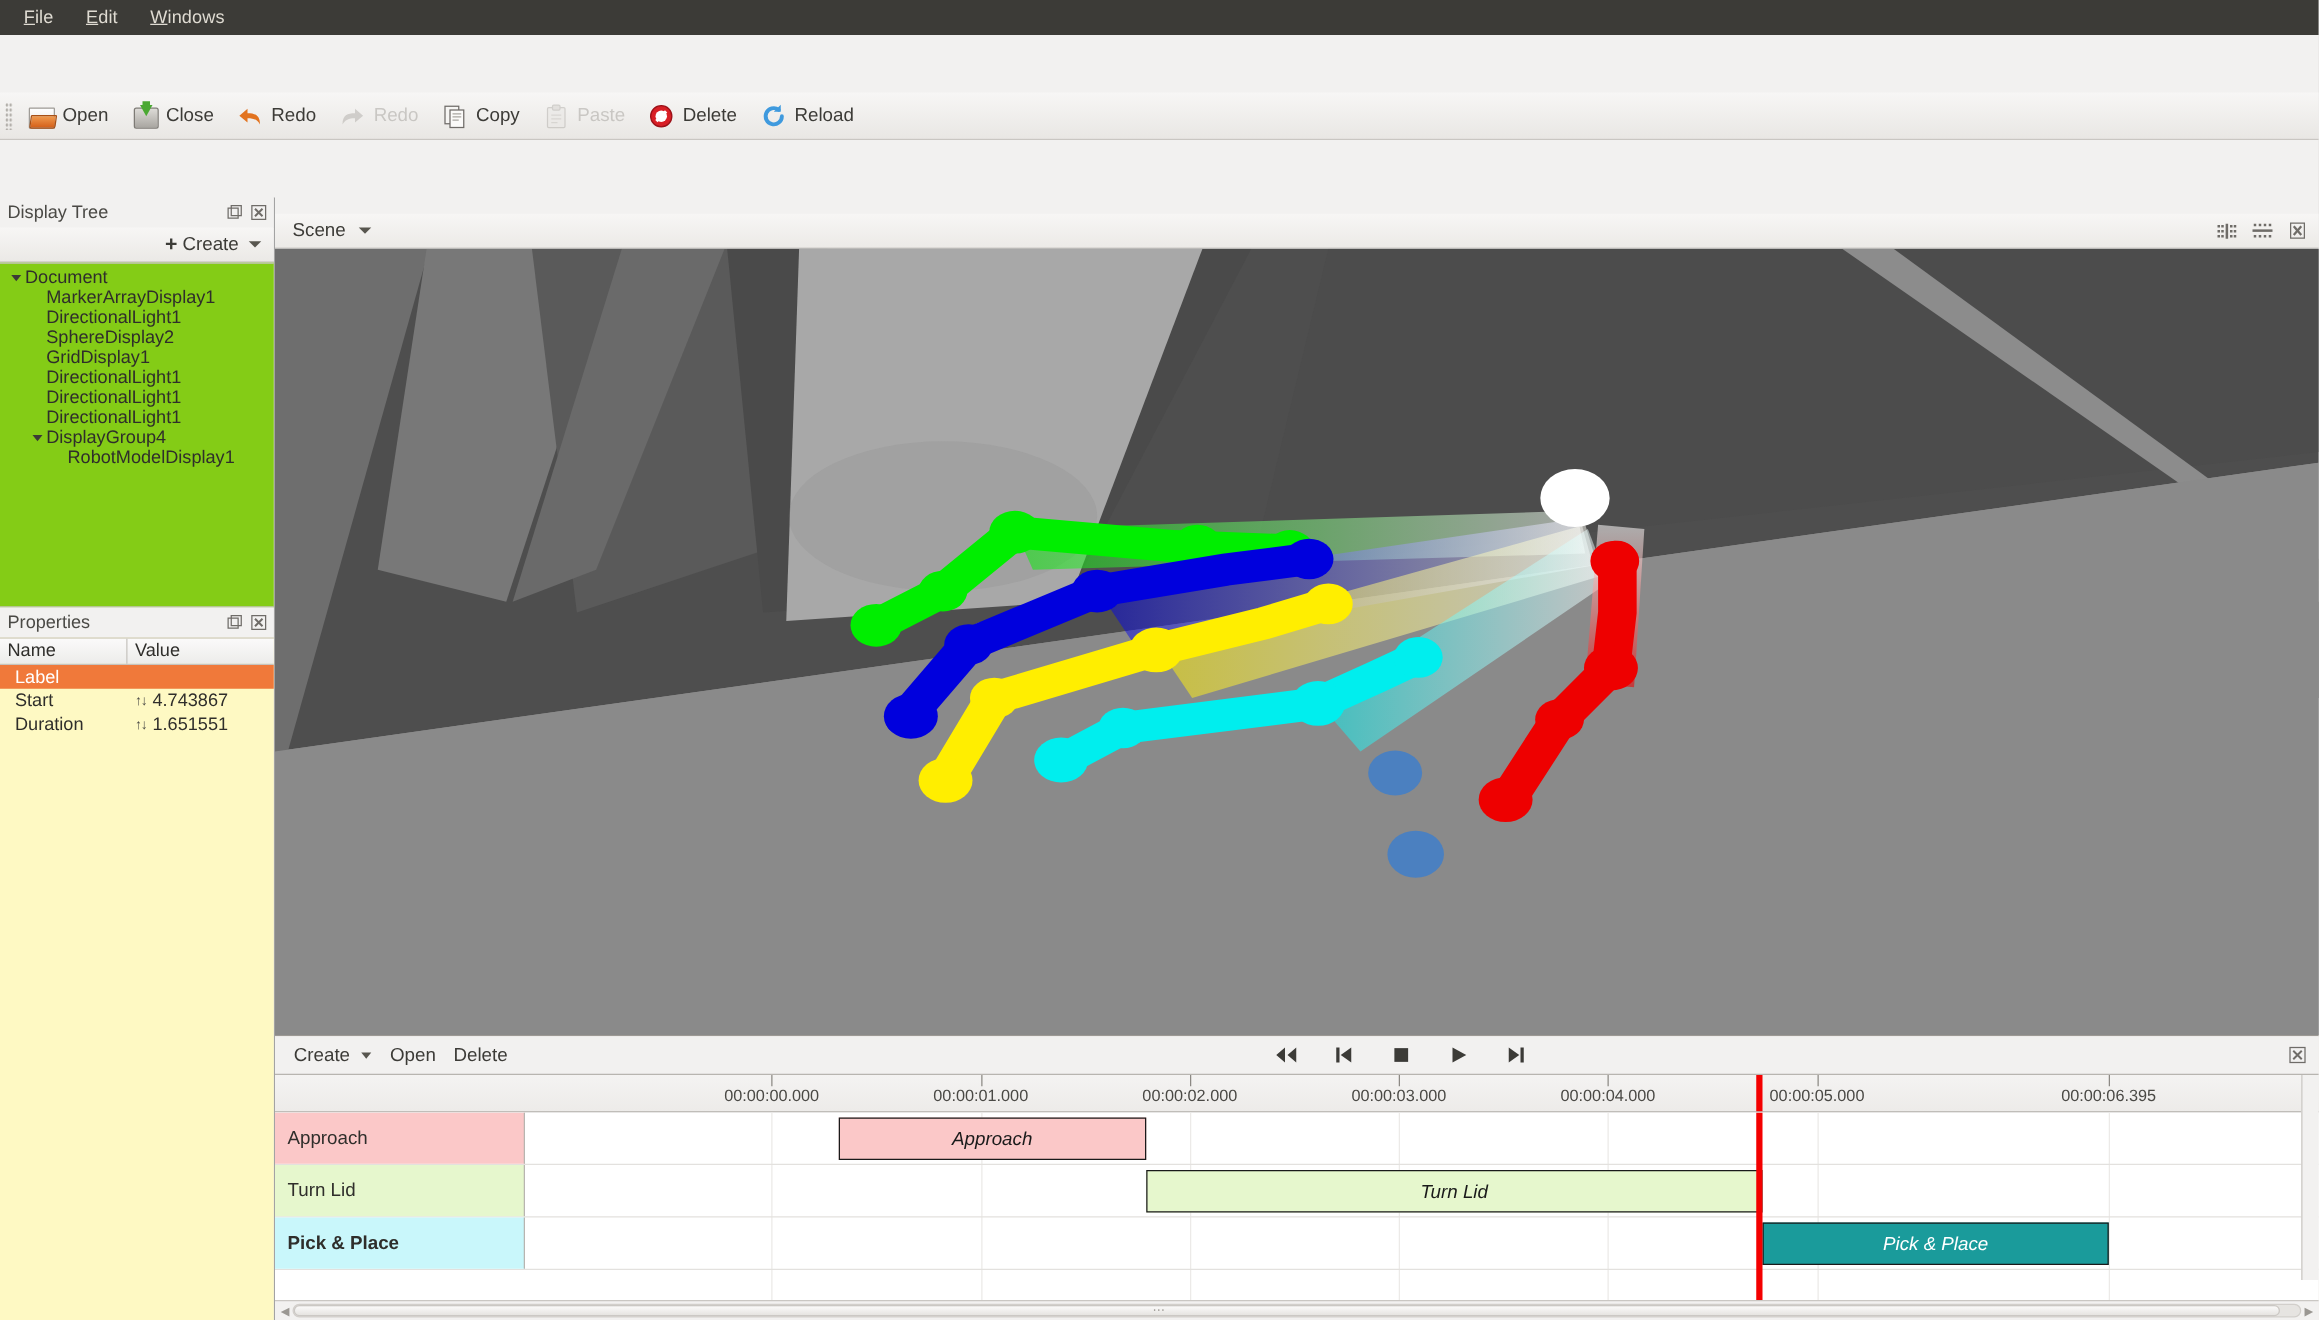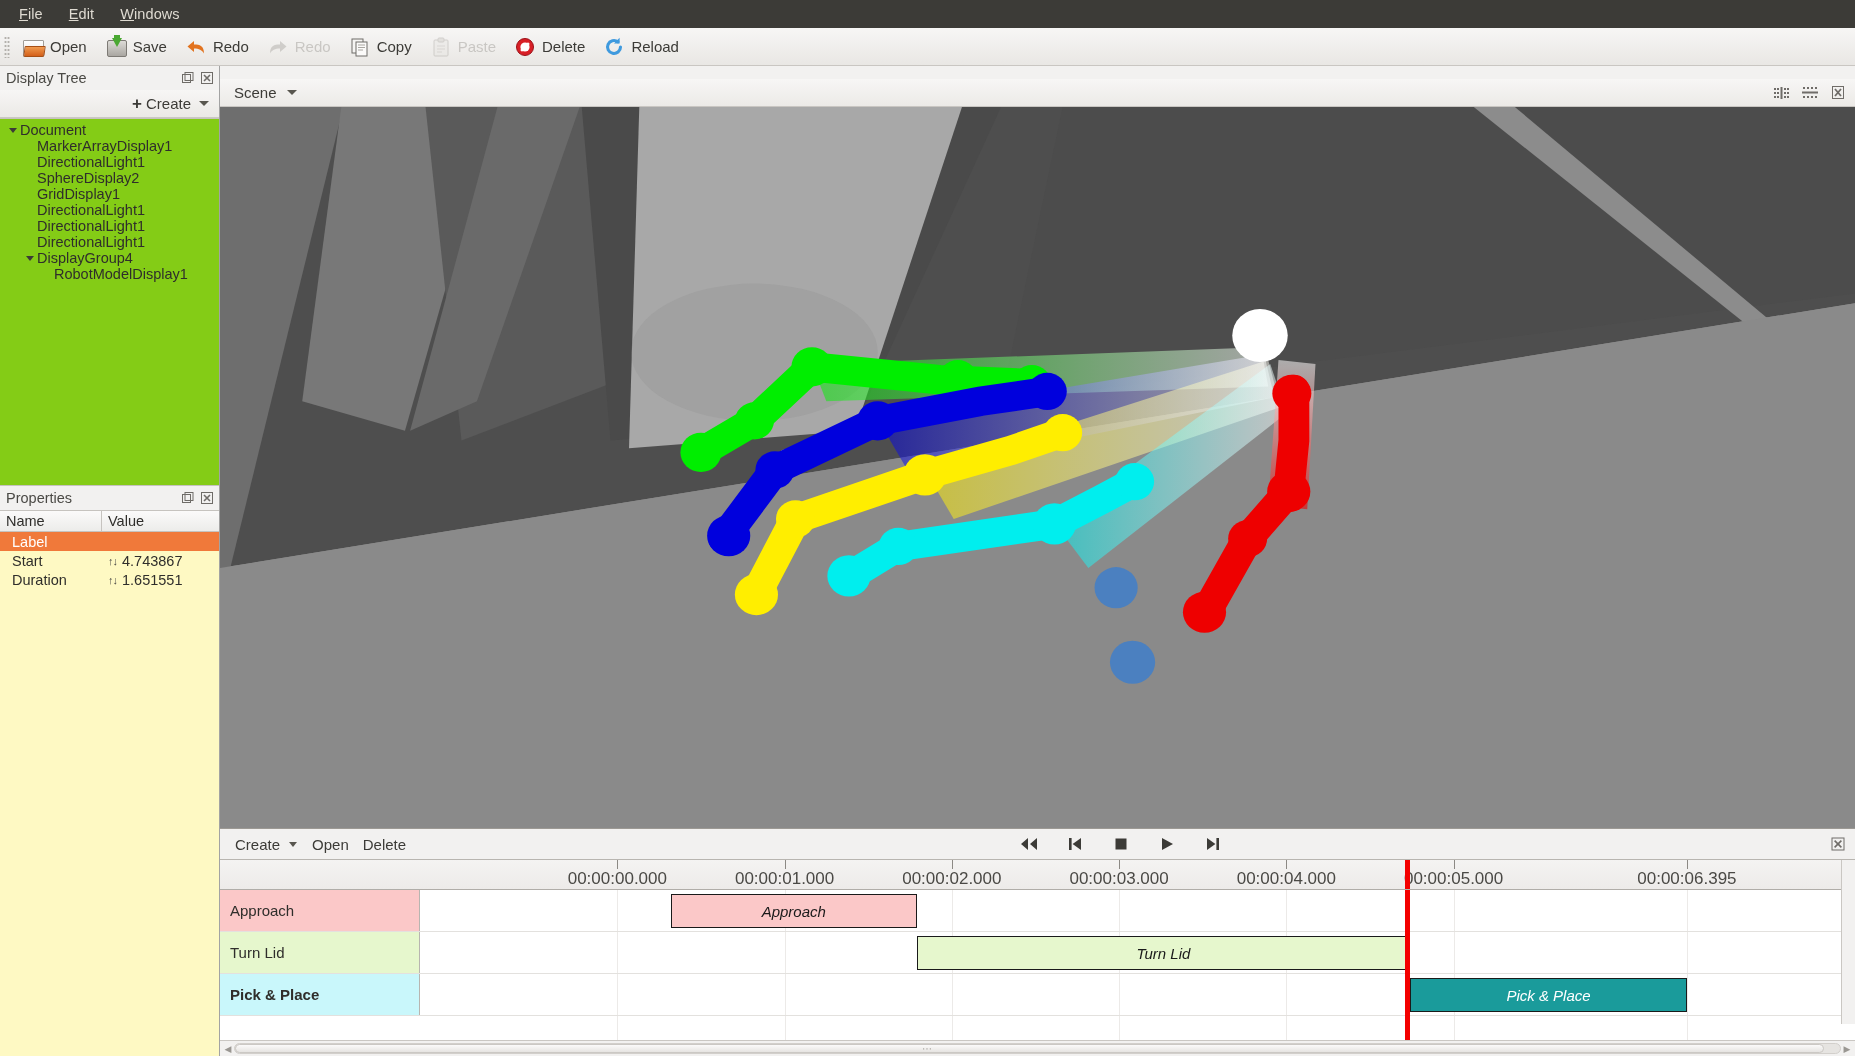--- a/index.html
+++ b/index.html
@@ -4,21 +4,21 @@
 <style>
   * { box-sizing: border-box; margin: 0; padding: 0; }
   html, body {
     width: 1855px; height: 1056px;
     font-family: "Liberation Sans", sans-serif;
     font-size: 15px;
     background: #f2f1f0;
     overflow: hidden;
     color: #3c3b37;
   }
-  #app { position: relative; width: 1855px; height: 1056px; display: flex; flex-direction: column; }
+  #app { position: relative; width: 1855px; height: 1056px; display: flex; flex-direction: column; gap: 46px; }
 
   
   .menubar {
     height: 28px; background: #3c3b37; display: flex; align-items: center;
     padding-left: 6px; flex: 0 0 28px;
   }
   .menubar .mi {
     color: #dfdbd2; font-size: 14.5px; padding: 3px 13px; cursor: default;
     letter-spacing: .1px;
   }
@@ -114,21 +114,21 @@
     border-top:5px solid #58564f; margin: 0 8px 0 2px; }
   .tl-center { flex: 1 1 auto; display:flex; align-items:center; justify-content:center; gap: 26px; }
   .pbtn { width: 20px; height: 20px; display:flex; align-items:center; justify-content:center; cursor:default; }
   .tl-right { display:flex; align-items:center; }
 
   .tl-grid { flex: 1 1 auto; display:flex; flex-direction: column; position: relative;
     border-top: 1px solid #b8b5b0; min-height:0; }
   .ruler { height: 30px; flex:0 0 30px; position: relative;
     background: linear-gradient(to bottom,#f4f3f2,#edebe9); border-bottom:1px solid #b0ada8;
     margin-left: 0; }
-  .ruler .lbl { position:absolute; top: 9px; font-size: 17px; color:#4a4945; transform: translateX(-50%); white-space:nowrap;}
+  .ruler .lbl { position:absolute; top: 9px; font-size: 13px; color:#4a4945; transform: translateX(-50%); white-space:nowrap;}
   .ruler .tick { position:absolute; top: 0; width:1px; height: 9px; background:#8c8984; }
   .tracks { flex: 1 1 auto; position: relative; background:#fff; overflow:hidden; }
   .trow { position: absolute; left:0; right:0; height: 42px; border-bottom: 1px solid #e3e1de; }
   .theader { position:absolute; left:0; top:0; width: 200px; height: 100%;
     display:flex; align-items:center; padding-left: 10px; font-size: 15px; color:#2f2e2b;
     border-right: 1px solid #b8b5b0; }
   .clip { position:absolute; top: 4px; height: 34px; border: 1px solid #1a1a1a;
     display:flex; align-items:center; justify-content:center; font-style: italic; font-size: 15px; }
   .playhead { position:absolute; width: 5px; background: #f40000; top:0; }
   .vline { position:absolute; width:1px; top:0; bottom:0; background:#eceae8; }
@@ -160,21 +160,21 @@
   <div class="toolbar">
     <div class="grip"></div>
 
     <div class="tbtn">
       <span class="ic ic-open"></span>
       <span class="lbl">Open</span>
     </div>
 
     <div class="tbtn">
       <span class="ic ic-save"></span>
-      <span class="lbl">Save</span>
+      <span class="lbl">Close</span>
     </div>
 
     <div class="tbtn">
       <span class="ic ic-undo">
         <svg width="22" height="22" viewBox="0 0 22 22">
             <path d="M9 5 L2.5 10.5 L9 16 L9 12.5 C14 12.5 17 14 19 17.5 C19 10 15 8.5 9 8.5 Z" fill="#e2731f"></path>
           </svg>
       </span>
       <span class="lbl">Redo</span>
     </div>

